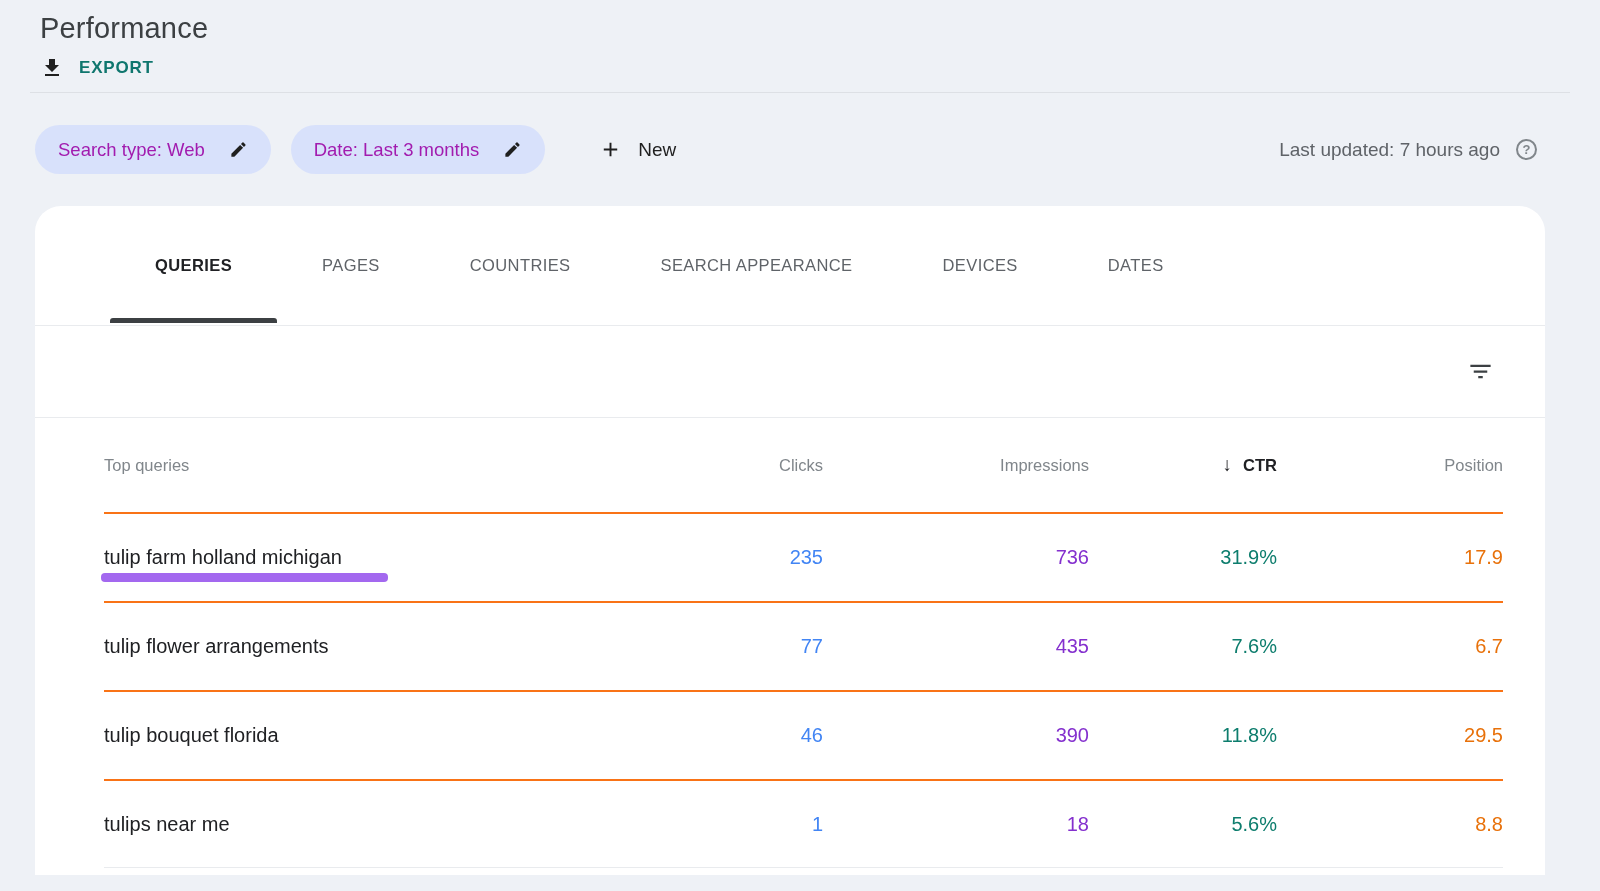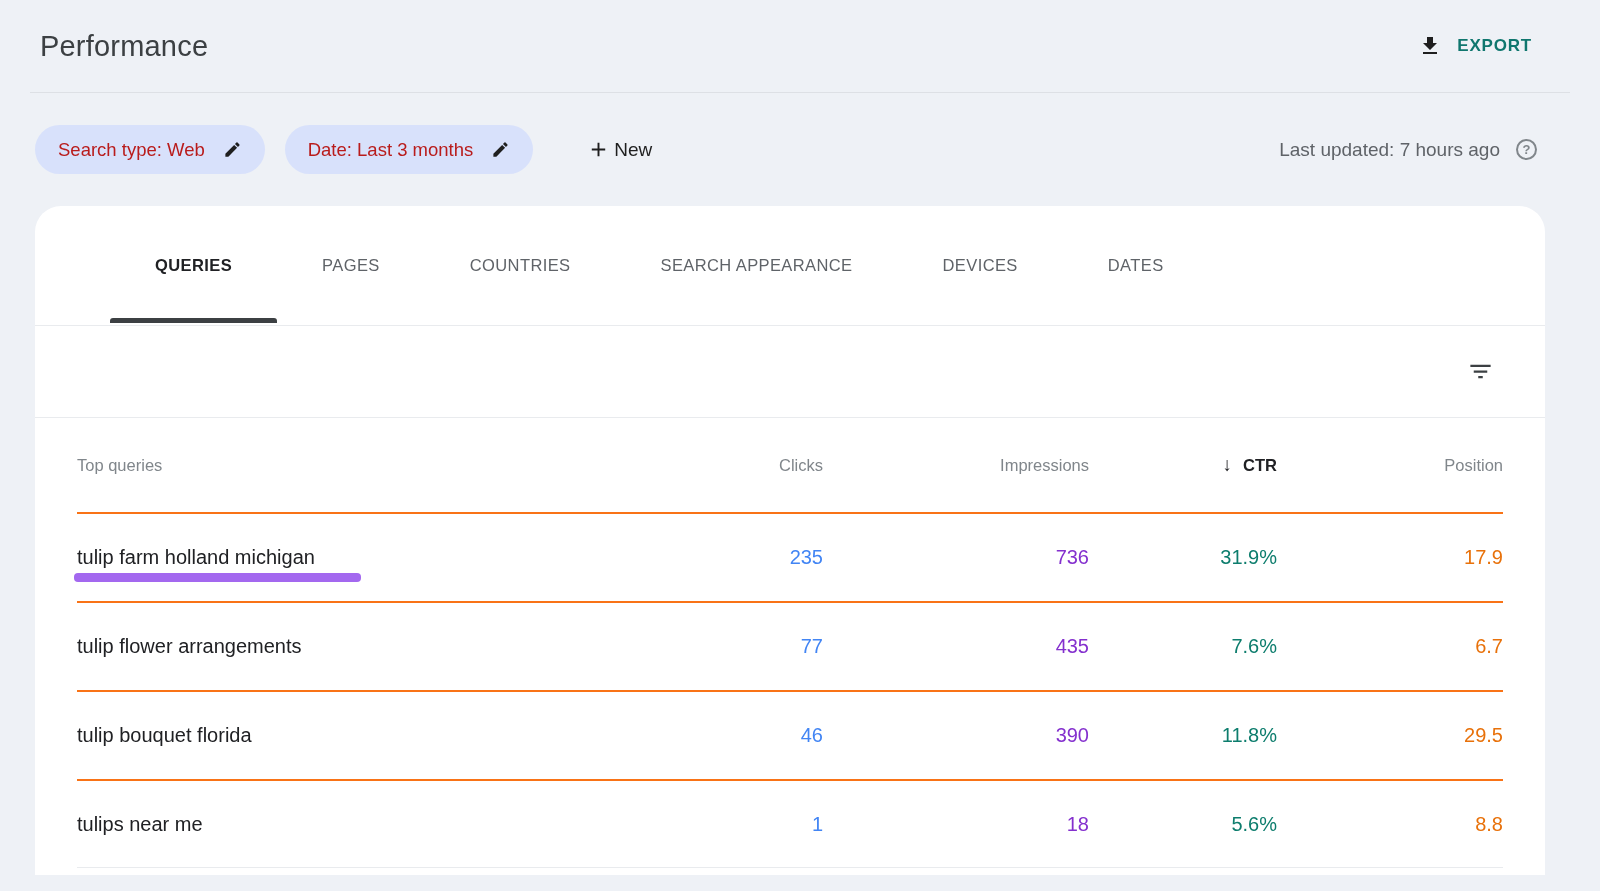--- a/index.html
+++ b/index.html
@@ -6,51 +6,52 @@
   html, body {
     width: 1600px; height: 891px;
     background: #eef1f6;
     font-family: "Liberation Sans", "DejaVu Sans", sans-serif;
     color: #202124;
     overflow: hidden;
   }
   .top { padding: 0 30px; }
   .title-row {
     height: 92px;
-    display: flex; align-items: center; justify-content: space-between;
-    padding: 0 10px;
+    display: flex; justify-content: space-between;
+    padding: 12px 10px;
+    flex-direction: column;
   }
   .page-title { font-size: 29px; font-weight: 400; color: #3c4043; letter-spacing: 0.2px; }
   .export-btn {
     display: flex; align-items: center; gap: 15px;
     background: none; border: none; cursor: pointer;
     font-family: inherit; font-size: 17px; font-weight: 700;
     letter-spacing: 0.8px; color: #0f766e;
     margin-right: 28px;
   }
   .export-btn svg { width: 24px; height: 24px; fill: #1f1f1f; }
   .header-divider { height: 1px; background: #dde0e5; }
 
   .filter-row {
     height: 113px;
     display: flex; align-items: center;
     padding: 0 5px;
   }
   .chip {
-    display: flex; align-items: center; gap: 18px;
+    display: flex; align-items: center; gap: 24px;
     height: 49px; padding: 0 23px;
     border: none; border-radius: 25px;
     background: var(--color-chip-bg, #d8e1fb);
     font-family: inherit; font-size: 18.5px; font-weight: 500;
-    color: #b91c1c; cursor: pointer;
+    color: #a21caf; cursor: pointer;
     margin-right: 20px;
   }
   .chip svg { width: 19px; height: 19px; fill: #1f1f1f; }
   .new-btn {
-    display: flex; align-items: center; gap: 4px;
+    display: flex; align-items: center; gap: 16px;
     background: none; border: none; cursor: pointer;
     font-family: inherit; font-size: 19px; font-weight: 500;
     color: #1f1f1f; margin-left: 34px;
   }
   .new-btn svg { width: 23px; height: 23px; fill: #1f1f1f; }
   .last-updated {
     margin-left: auto; margin-right: 28px;
     display: flex; align-items: center; gap: 16px;
     color: #5f6368; font-size: 19px;
   }
@@ -94,21 +95,21 @@
     display: flex; align-items: center; justify-content: flex-end;
     padding-right: 42px;
   }
   .filter-btn {
     width: 46px; height: 46px;
     display: flex; align-items: center; justify-content: center;
     background: none; border: none; cursor: pointer;
   }
   .filter-btn svg { width: 27px; height: 27px; fill: #3c4043; }
 
-  .table { padding: 0 42px; }
+  .table { padding: 0 42px; margin-left: 27px; }
   .thead, .trow {
     display: grid;
     grid-template-columns: 1fr 160px 266px 188px 226px;
     align-items: center;
   }
   .thead { height: 94px; color: #80868b; font-size: 16.5px; }
   .th.num, .td.num { text-align: right; }
   .th-ctr {
     display: flex; align-items: center; justify-content: flex-end; gap: 11px;
     color: #202124; font-weight: 700;

